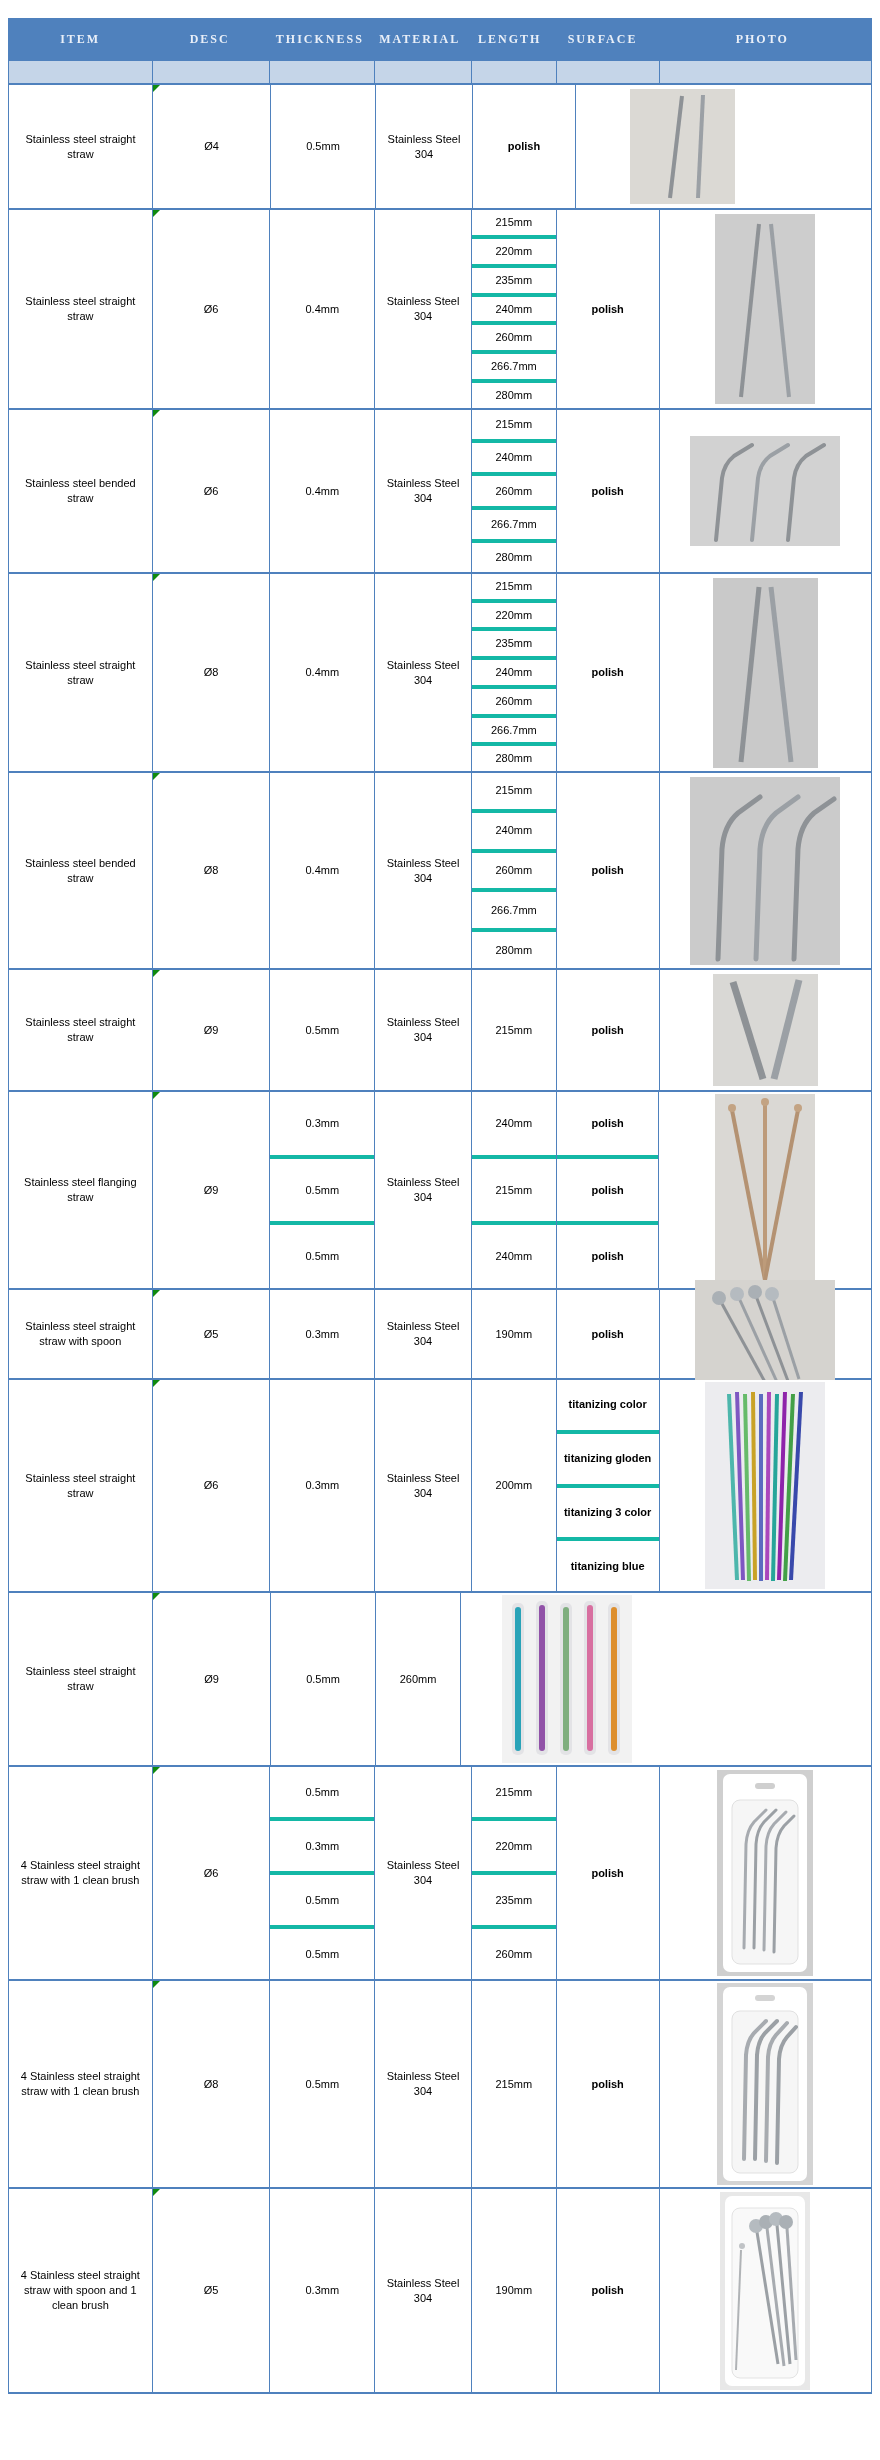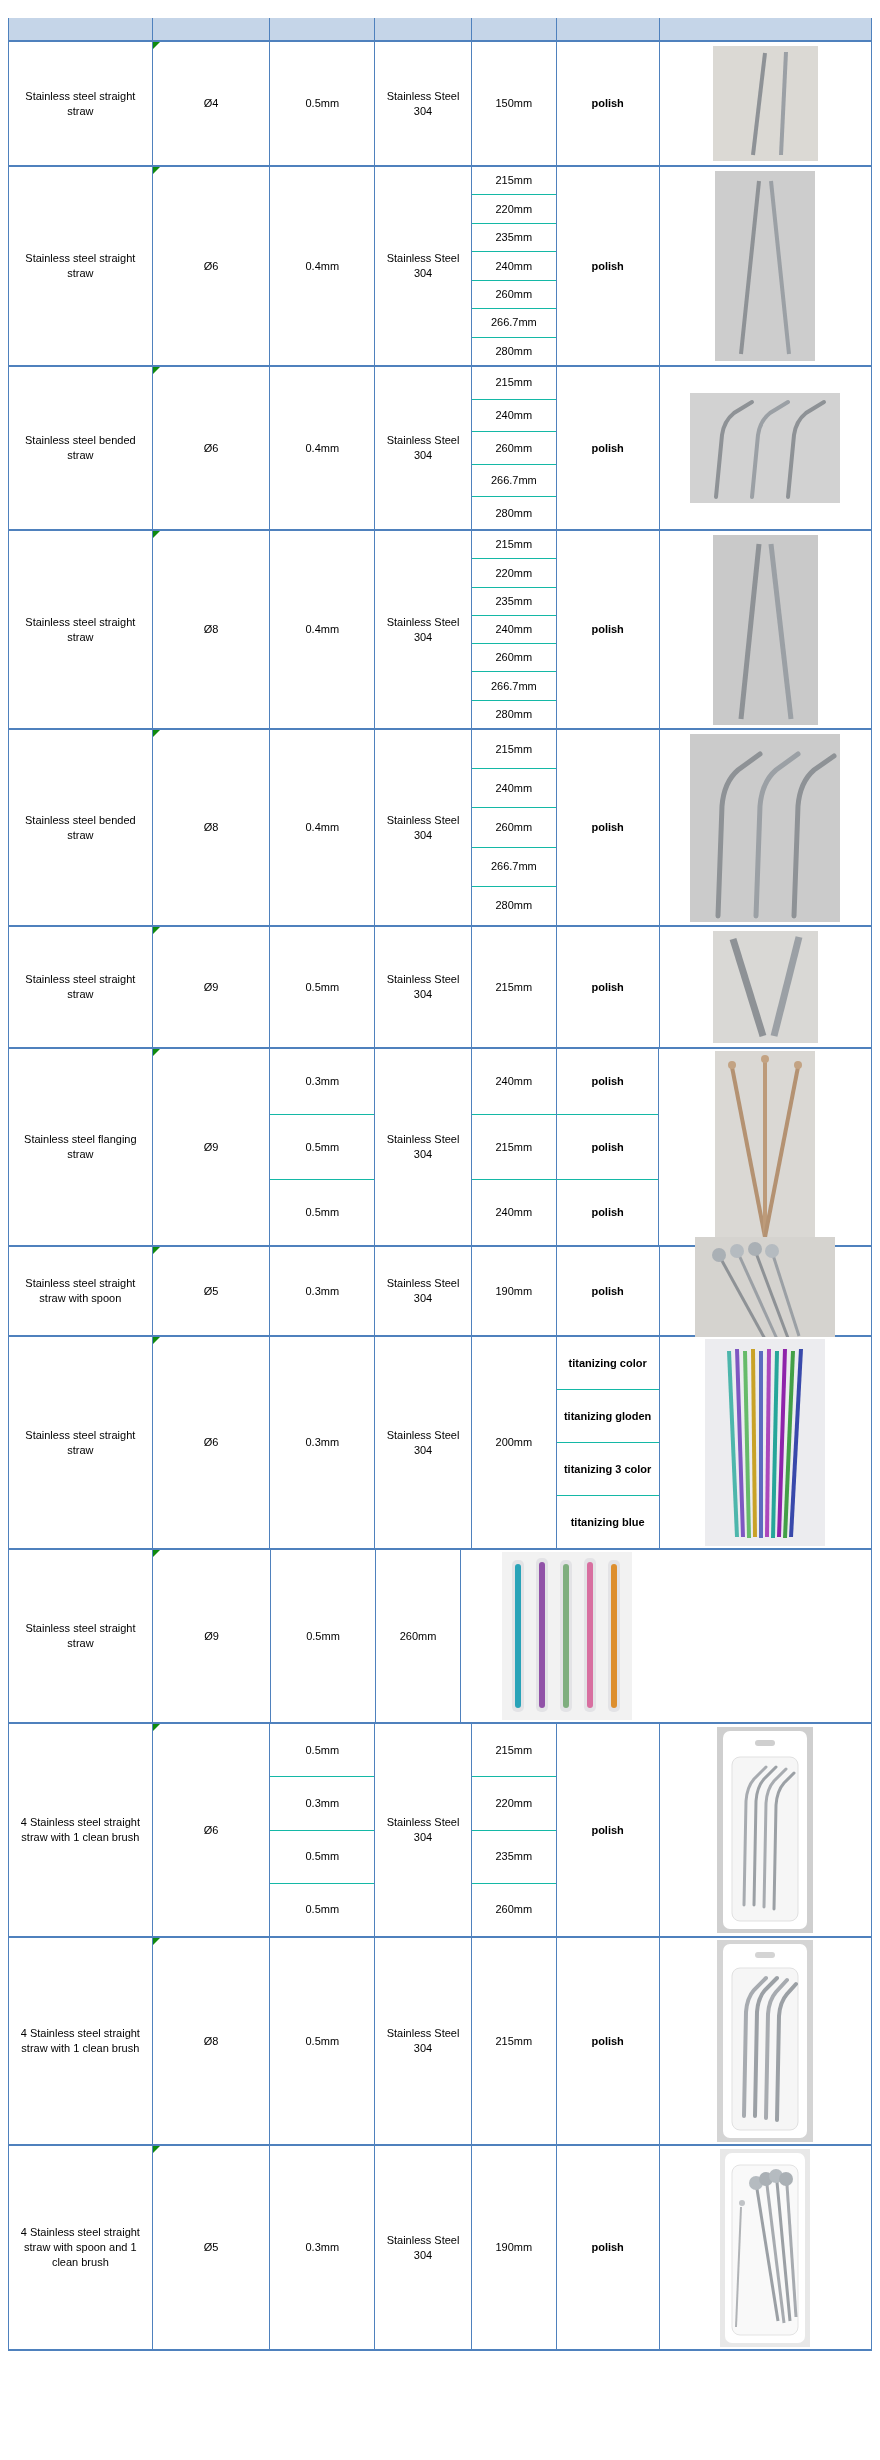--- a/index.html
+++ b/index.html
@@ -19,48 +19,56 @@
   .cell:last-child{border-right:none;}
   .c-item{width:144px;}
   .c-desc{width:118px;}
   .c-thick{width:105px;}
   .c-mat{width:97px;}
   .c-len{width:85px;}
   .c-surf{width:103px;font-weight:bold;}
   .c-photo{width:212px;padding:4px;}
   .stack{flex-direction:column;align-items:stretch;justify-content:flex-start;padding:0;}
   .sub{flex:1;display:flex;align-items:center;justify-content:center;text-align:center;
-       border-top:1px solid #14b8a6;padding:2px 4px;box-sizing:border-box;}
+       border-top:4px solid #14b8a6;padding:2px 4px;box-sizing:border-box;}
   .stack .sub:first-child{border-top:none;}
   .mark::before{content:"";position:absolute;top:0;left:0;width:0;height:0;
        border-top:7px solid #0f8a0f;border-right:7px solid transparent;}
   svg{display:block;}
 </style>
 </head>
 <body>
 
 <div class="tbl">
 
+  <div class="hdr">
+    <div class="hcell c-item">ITEM</div>
+    <div class="hcell c-desc">DESC</div>
+    <div class="hcell c-thick">THICKNESS</div>
+    <div class="hcell c-mat">MATERIAL</div>
+    <div class="hcell c-len">LENGTH</div>
+    <div class="hcell c-surf">SURFACE</div>
+    <div class="hcell c-photo">PHOTO</div>
+  </div>
 
   <div class="subhdr">
     <div class="cell c-item"></div>
     <div class="cell c-desc"></div>
     <div class="cell c-thick"></div>
     <div class="cell c-mat"></div>
     <div class="cell c-len"></div>
     <div class="cell c-surf"></div>
     <div class="cell c-photo"></div>
   </div>
 
   <div class="row" style="height:125px">
     <div class="cell c-item">Stainless steel straight straw</div>
     <div class="cell c-desc mark">Ø4</div>
     <div class="cell c-thick">0.5mm</div>
     <div class="cell c-mat">Stainless Steel 304</div>
-    <div class="cell c-len">150mm</div>
     <div class="cell c-surf">polish</div>
     <div class="cell c-photo">
       <svg width="105" height="115" viewBox="0 0 105 115" aria-label="two straight stainless steel straws">
         <rect width="105" height="115" fill="#dbd9d4"></rect>
         <line x1="52" y1="7" x2="40" y2="109" stroke="#8e9296" stroke-width="4"></line>
         <line x1="73" y1="6" x2="68" y2="109" stroke="#9ba0a5" stroke-width="4"></line>
       </svg>
     </div>
   </div>
 

